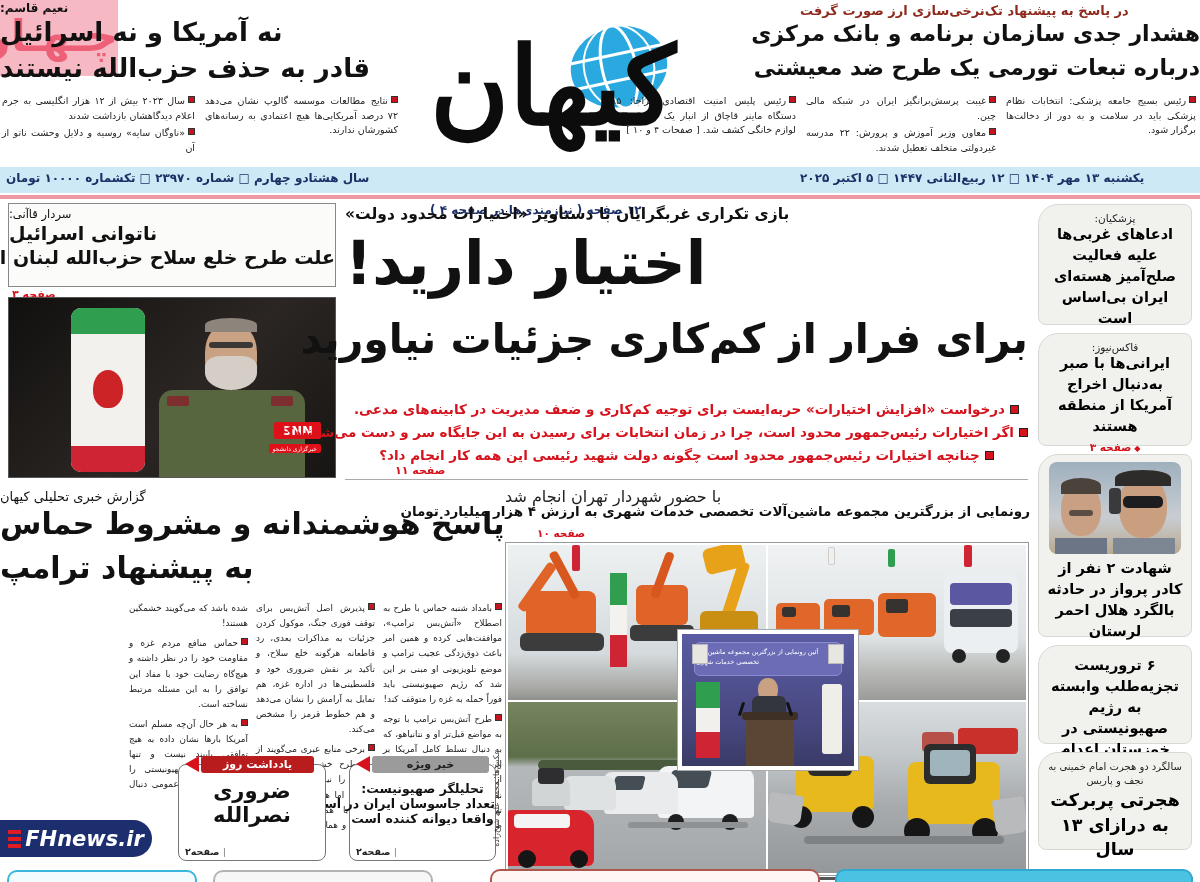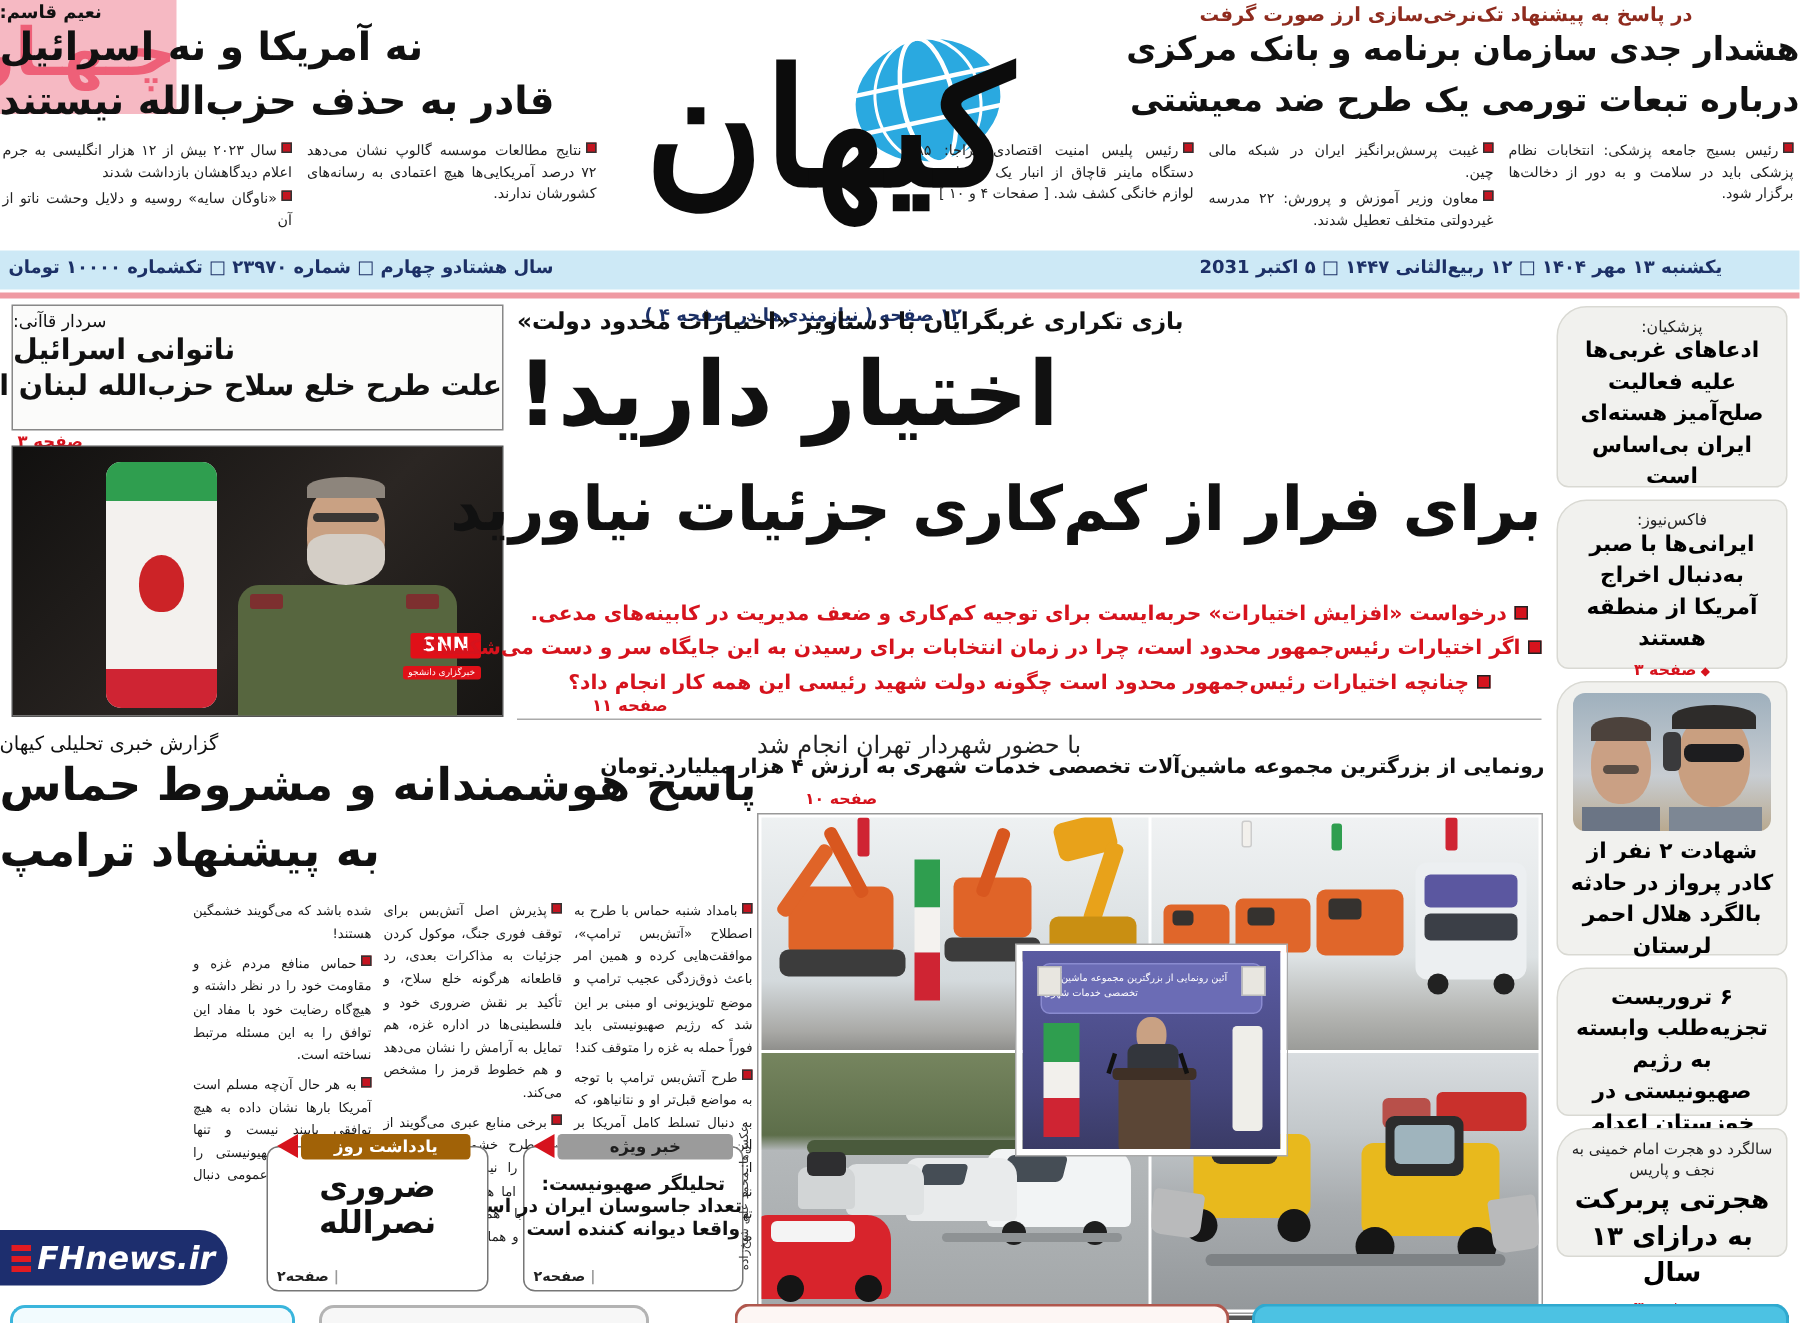--- a/index.html
+++ b/index.html
@@ -86,21 +86,21 @@
   <ul class="abs bullets" style="left:806px;top:94px;width:390px;height:70px;column-count:2;">
     <li>رئیس بسیج جامعه پزشکی: انتخابات نظام پزشکی باید در سلامت و به دور از دخالت‌ها برگزار شود.</li>
     <li>غیبت پرسش‌برانگیز ایران در شبکه مالی چین.</li>
     <li>معاون وزیر آموزش و پرورش: ۲۲ مدرسه غیردولتی متخلف تعطیل شدند.</li>
     <li>رئیس پلیس امنیت اقتصادی فراجا: ۳۸۵ دستگاه ماینر قاچاق از انبار یک کارخانه تولید لوازم خانگی کشف شد. [ صفحات ۴ و ۱۰ ]</li>
   </ul>
 
   <div class="abs" style="left:0;top:167px;width:1200px;height:26px;background:#cde9f6;"></div>
   <div class="abs ctr b nw navy" style="left:6px;top:171px;width:400px;font-size:12px;">سال هشتادو چهارم □ شماره ۲۳۹۷۰ □ تکشماره ۱۰۰۰۰ تومان</div>
   <div class="abs ctr b nw navy" style="left:430px;top:171px;width:340px;font-size:12px;margin-top:32px;">۱۲ صفحه ( نیازمندی‌ها در صفحه ۴ )</div>
-  <div class="abs ctr b nw navy" style="left:800px;top:171px;width:394px;font-size:12px;">یکشنبه ۱۳ مهر ۱۴۰۴ □ ۱۲ ربیع‌الثانی ۱۴۴۷ □ ۵ اکتبر 2031</div>
+  <div class="abs ctr b nw navy" style="left:800px;top:171px;width:394px;font-size:12px;">یکشنبه ۱۳ مهر ۱۴۰۴ □ ۱۲ ربیع‌الثانی ۱۴۴۷ □ ۵ اکتبر ۲۰۲۵</div>
 
   <div class="abs" style="left:0;top:195px;width:1200px;height:4px;background:#ef9aa2;"></div>
 
   <div class="abs" style="left:8px;top:203px;width:328px;height:84px;border:1px solid #888;background:#fbfbfa;">
     <div class="ctr" style="font-size:11.5px;margin-top:3px;">سردار قاآنی:</div>
     <div class="ctr b nw" style="font-size:19px;margin-top:1px;">ناتوانی اسرائیل</div>
     <div class="ctr b nw" style="font-size:19px;margin-top:2px;">علت طرح خلع سلاح حزب‌الله لبنان است</div>
   </div>
   <div class="abs redtag" style="left:12px;top:288px;">صفحه ۳</div>
 
@@ -158,21 +158,21 @@
       <div class="abs" style="left:6px;top:76px;width:52px;height:16px;background:#6b7585;"></div>
       <div class="abs" style="left:64px;top:76px;width:62px;height:16px;background:#7d8794;"></div>
     </div>
     <div class="hl">شهادت ۲ نفر از کادر پرواز در حادثه بالگرد هلال احمر لرستان</div>
     <div class="pg">صفحه ۱۰</div>
   </div>
   <div class="sbox" style="top:645px;height:99px;">
     <div class="hl" style="margin-top:9px;">۶ تروریست تجزیه‌طلب وابسته به رژیم صهیونیستی در خوزستان اعدام شدند</div>
     <div class="pg">صفحه ۱۰</div>
   </div>
-  <div class="sbox" style="top:752px;height:86px;">
+  <div class="sbox" style="top:752px;height:98px;">
     <div class="kick" style="font-size:10px;line-height:1.4;padding:0 6px;">سالگرد دو هجرت امام خمینی به نجف و پاریس</div>
     <div class="hl" style="font-size:17.5px;line-height:1.4;">هجرتی پربرکت به درازای ۱۳ سال</div>
     <div class="pg">صفحه ۳</div>
   </div>
 
   <div class="abs ctr b nw" style="left:0;top:489px;width:505px;font-size:13px;font-weight:normal;">گزارش خبری تحلیلی کیهان</div>
   <div class="abs ctr b nw" style="left:0;top:506px;width:505px;font-size:30px;font-weight:800;">پاسخ هوشمندانه و مشروط حماس</div>
   <div class="abs ctr b nw" style="left:0;top:550px;width:505px;font-size:30px;font-weight:800;">به پیشنهاد ترامپ</div>
   <div id="hamas-body" class="abs" style="left:2px;top:601px;width:500px;height:261px;">
     <p>بامداد شنبه حماس با طرح به اصطلاح «آتش‌بس ترامپ»، موافقت‌هایی کرده و همین امر باعث ذوق‌زدگی عجیب ترامپ و موضع تلویزیونی او مبنی بر این شد که رژیم صهیونیستی باید فوراً حمله به غزه را متوقف کند!</p>
@@ -186,21 +186,21 @@
   <div class="callout" style="left:349px;top:764px;width:147px;height:97px;">
     <span class="banner" style="left:22px;right:6px;background:#9b9b9b;color:#1d1d1d;">خبر ویژه</span>
     <span class="banner-arrow" style="left:6px;border-right:14px solid #d6131d;"></span>
     <div class="b" style="font-size:12.5px;margin-top:16px;">تحلیلگر صهیونیست:</div>
     <div class="b nw" style="font-size:12.5px;">تعداد جاسوسان ایران در اسرائیل</div>
     <div class="b" style="font-size:12.5px;">واقعا دیوانه کننده است</div>
     <span class="pgtag-small">صفحه۲</span>
   </div>
 
   <div class="callout" style="left:178px;top:764px;width:148px;height:97px;">
-    <span class="banner" style="left:22px;right:11px;background:#a16207;color:#ffffff;">یادداشت روز</span>
+    <span class="banner" style="left:22px;right:11px;background:#b91c1c;color:#ffffff;">یادداشت روز</span>
     <span class="banner-arrow" style="left:6px;border-right:14px solid #d6131d;"></span>
     <div class="b" style="font-size:21px;margin-top:14px;">ضروری</div>
     <div class="b" style="font-size:21px;">نصرالله</div>
     <span class="pgtag-small">صفحه۲</span>
   </div>
 
   <div class="abs" style="left:0;top:820px;width:152px;height:37px;background:#1d2e6e;border-radius:0 19px 19px 0;
               display:flex;align-items:center;justify-content:center;direction:ltr;">
     <span style="display:inline-block;width:13px;height:18px;margin-right:4px;
                  background:repeating-linear-gradient(#e11b22 0 4px,#1d2e6e 4px 7px);"></span>

